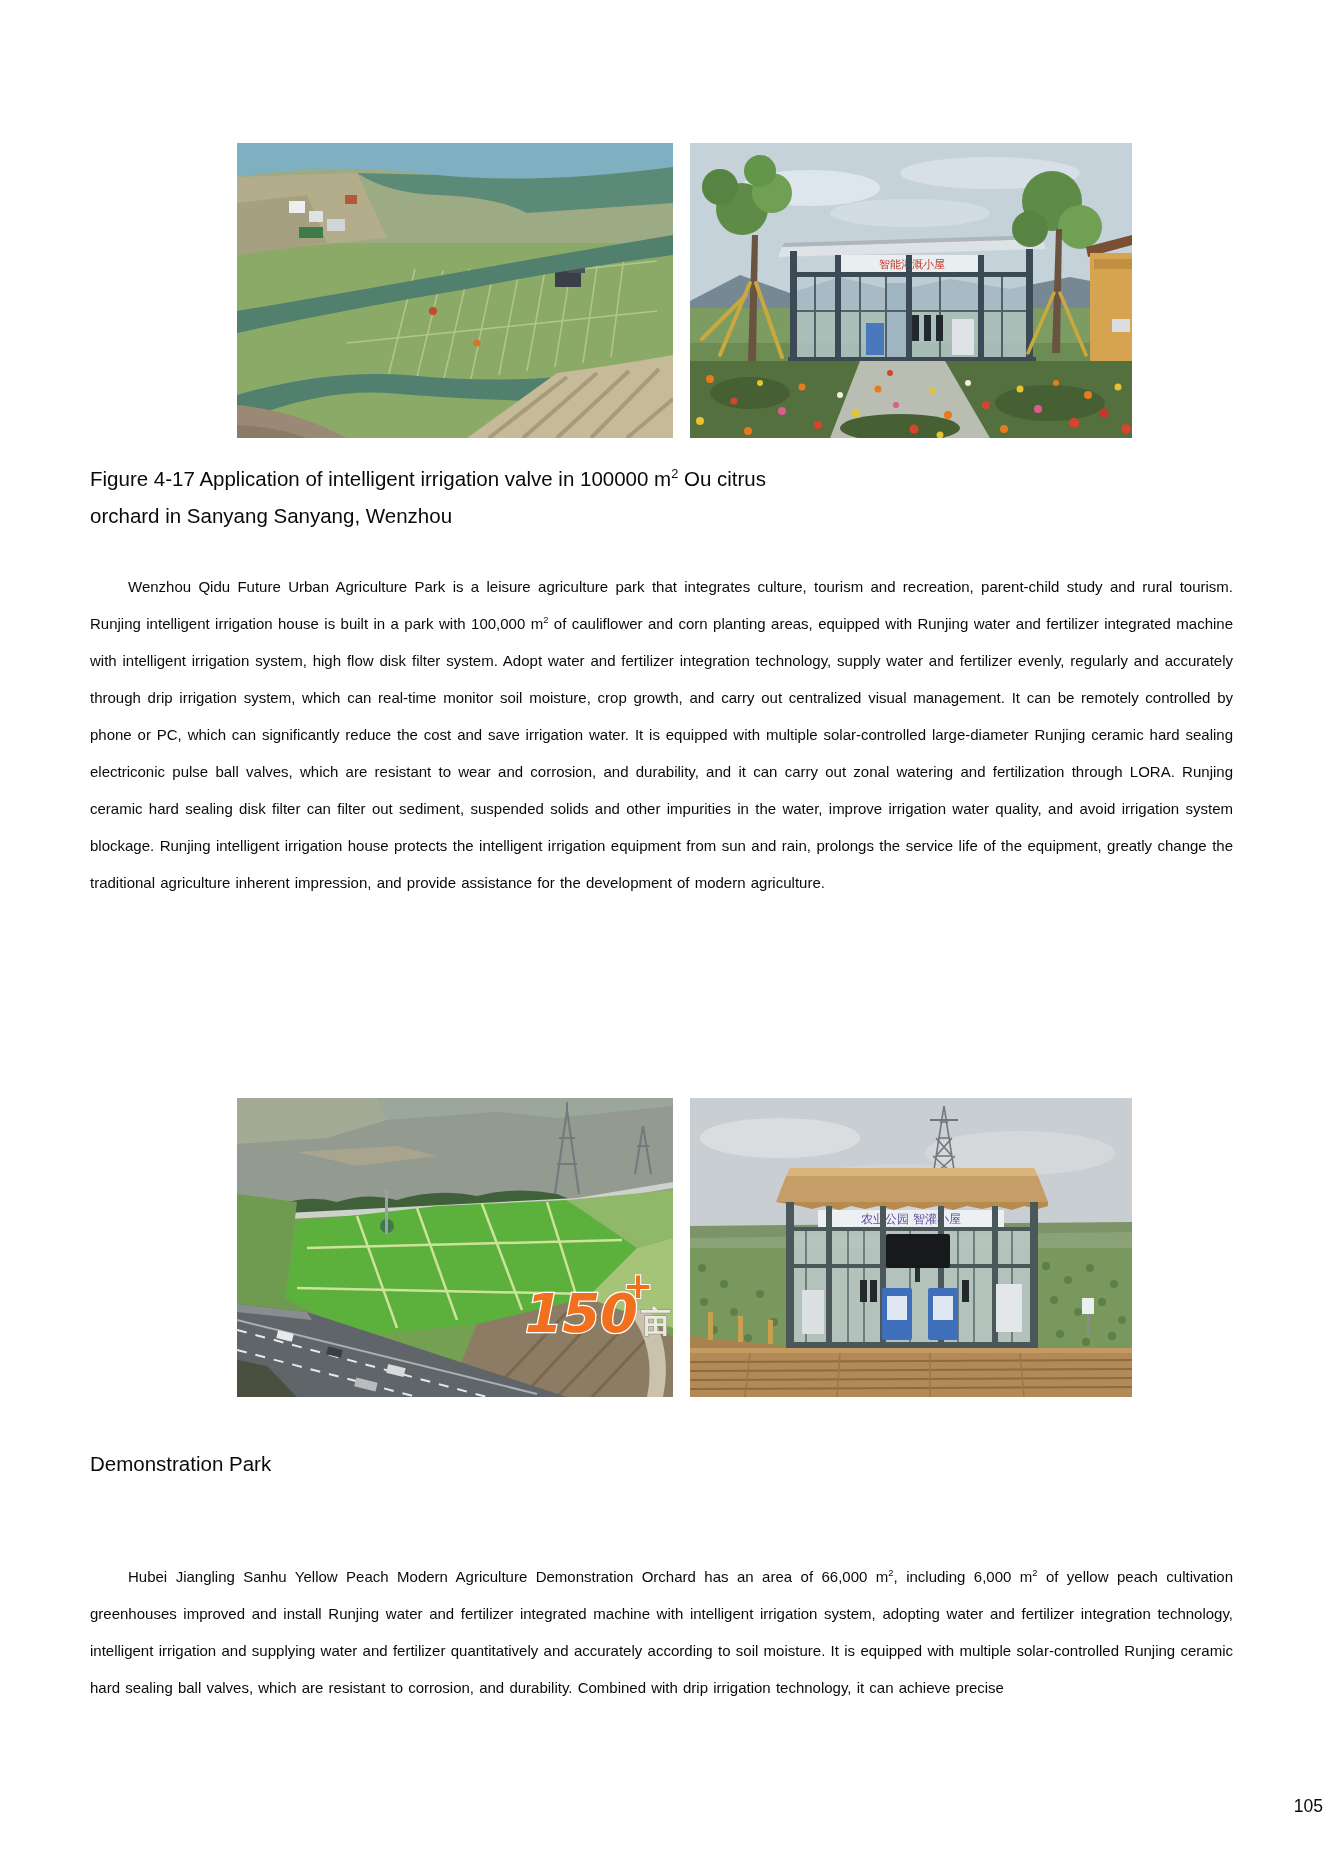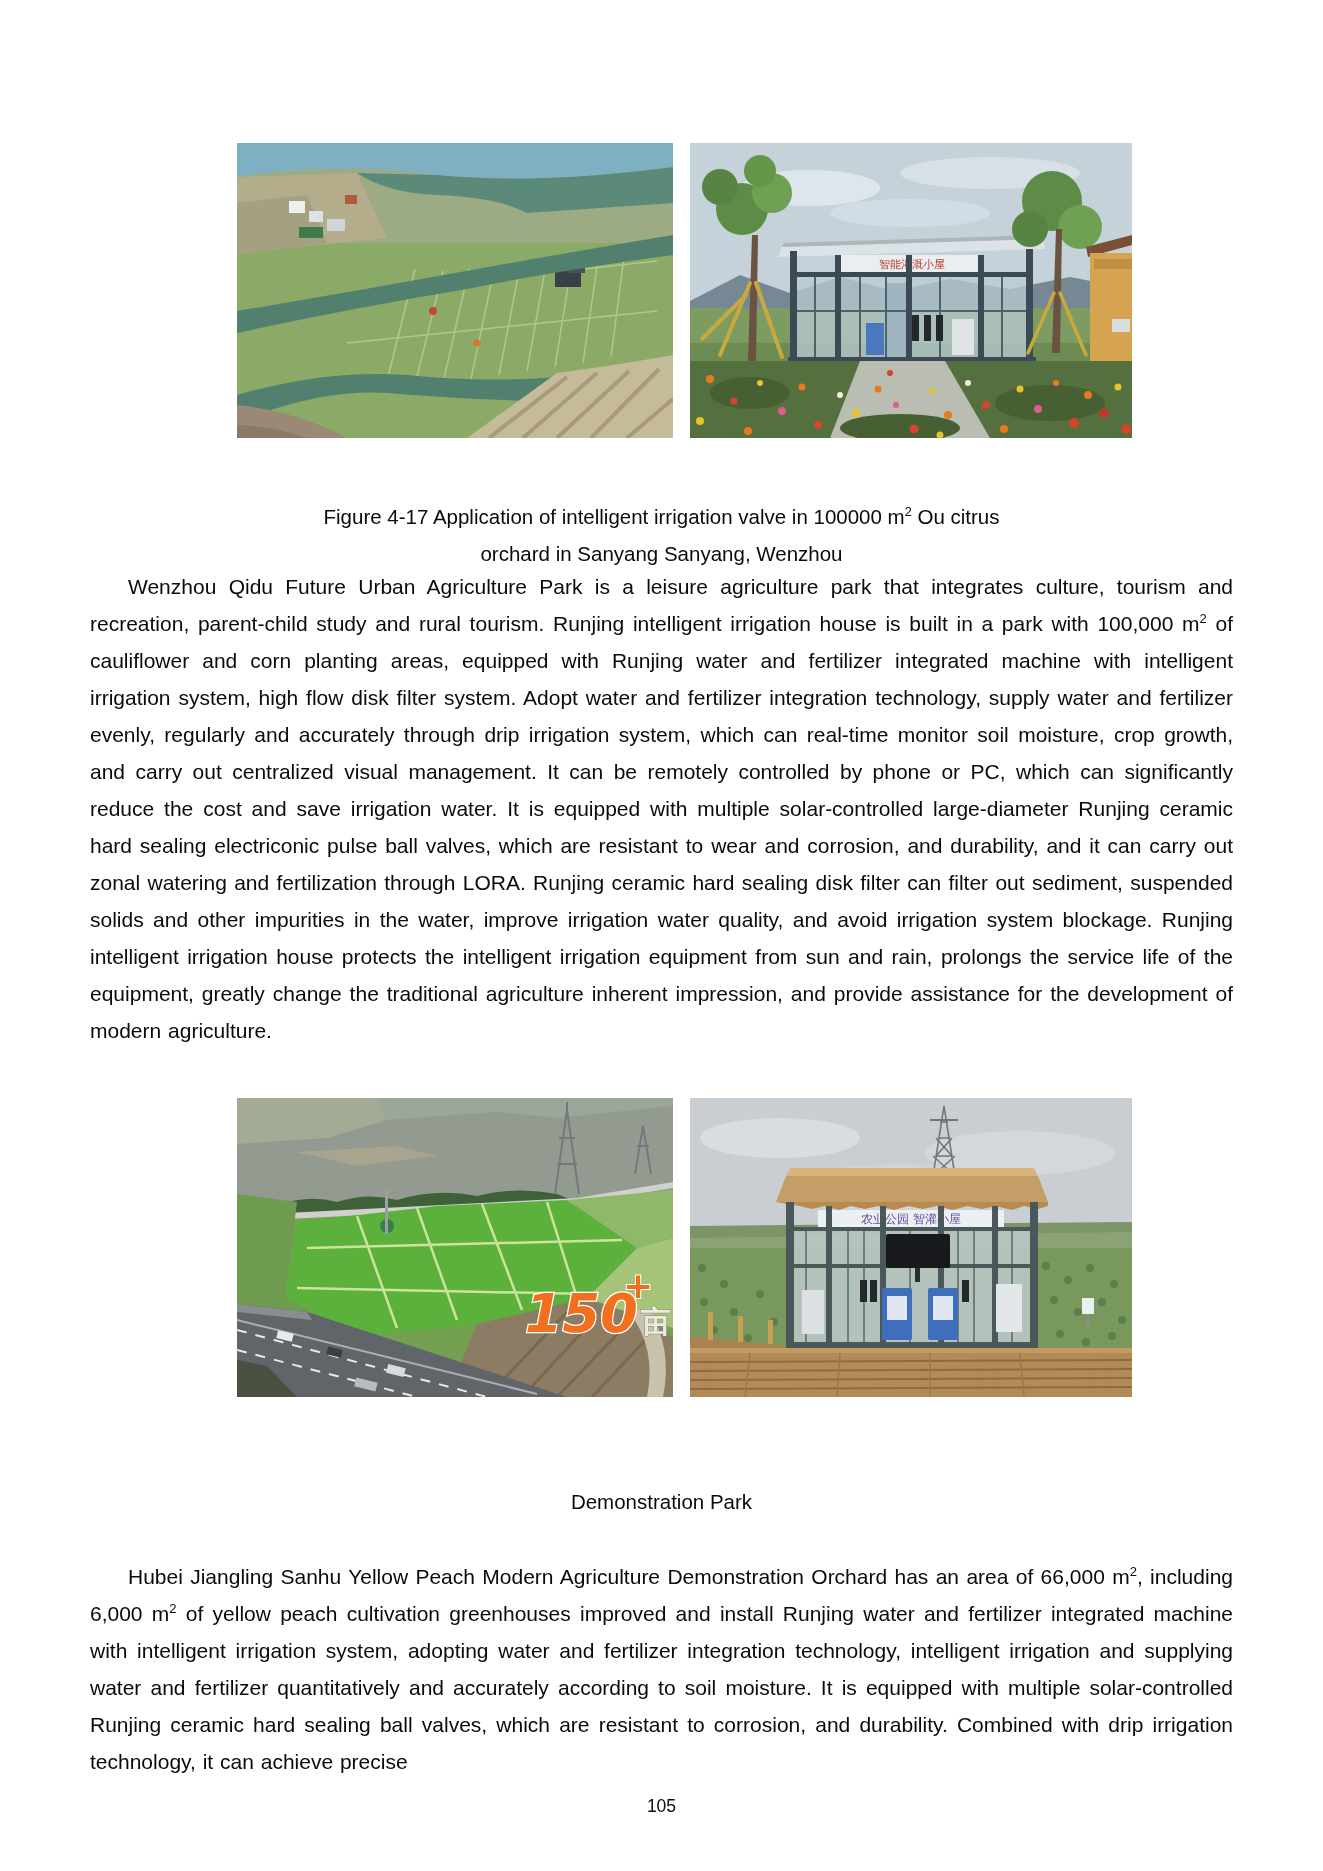--- a/index.html
+++ b/index.html
@@ -11,44 +11,43 @@
     background: #ffffff;
     font-family: "Liberation Sans", sans-serif;
     color: #111111;
     overflow: hidden;
   }
   .fig-img { position: absolute; display: block; }
   .caption {
     position: absolute;
     left: 90px;
     width: 1143px;
-    text-align: center;
+    text-align: left;
     font-size: 20.5px;
     line-height: 37px;
     color: #0a0a0a;
-    margin-top: 38px;
   }
   .body-text {
     position: absolute;
     left: 90px;
     width: 1143px;
-    font-size: 21px;
+    font-size: 15px;
     line-height: 37px;
     text-align: justify;
     text-indent: 38px;
     color: #0a0a0a;
     word-spacing: 1px;
   }
   sup { font-size: 62%; line-height: 0; }
   .page-number {
     position: absolute;
     top: 1796px;
     left: 0;
     width: 100%;
-    text-align: center;
+    text-align: right;
     font-size: 17.5px;
     color: #0a0a0a;
   }
   svg text { font-family: "DejaVu Sans", "Liberation Sans", sans-serif; }
 </style>
 </head>
 <body>
 
 <div class="page">
 

